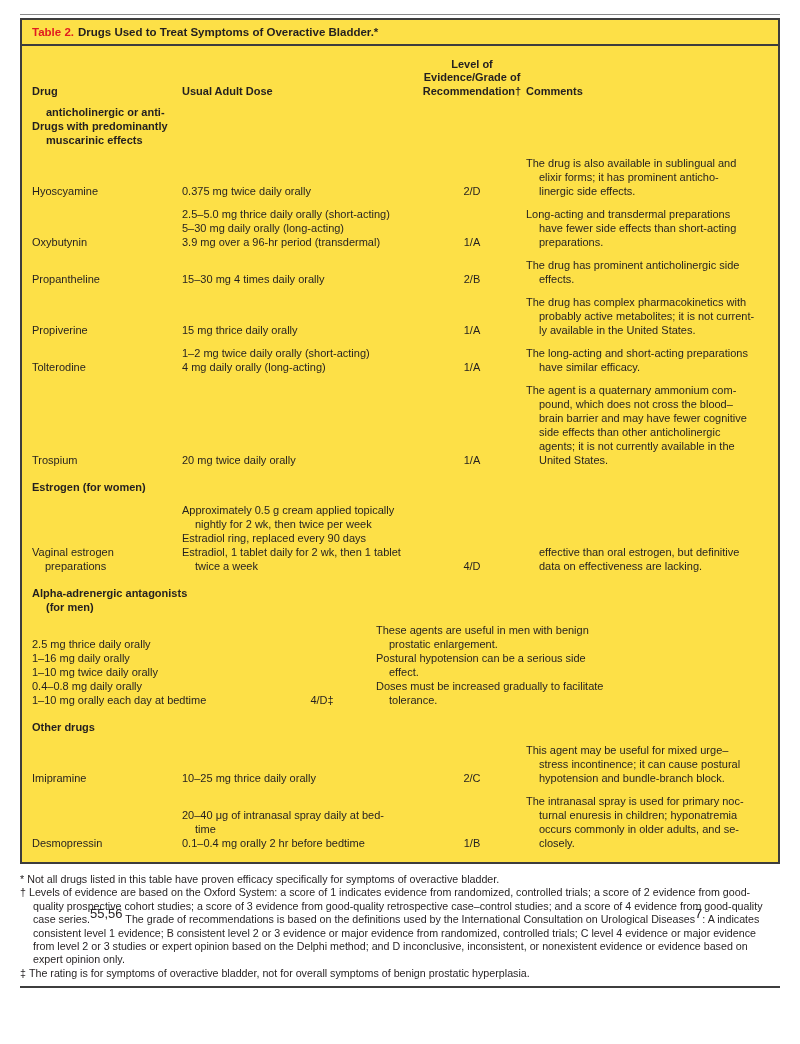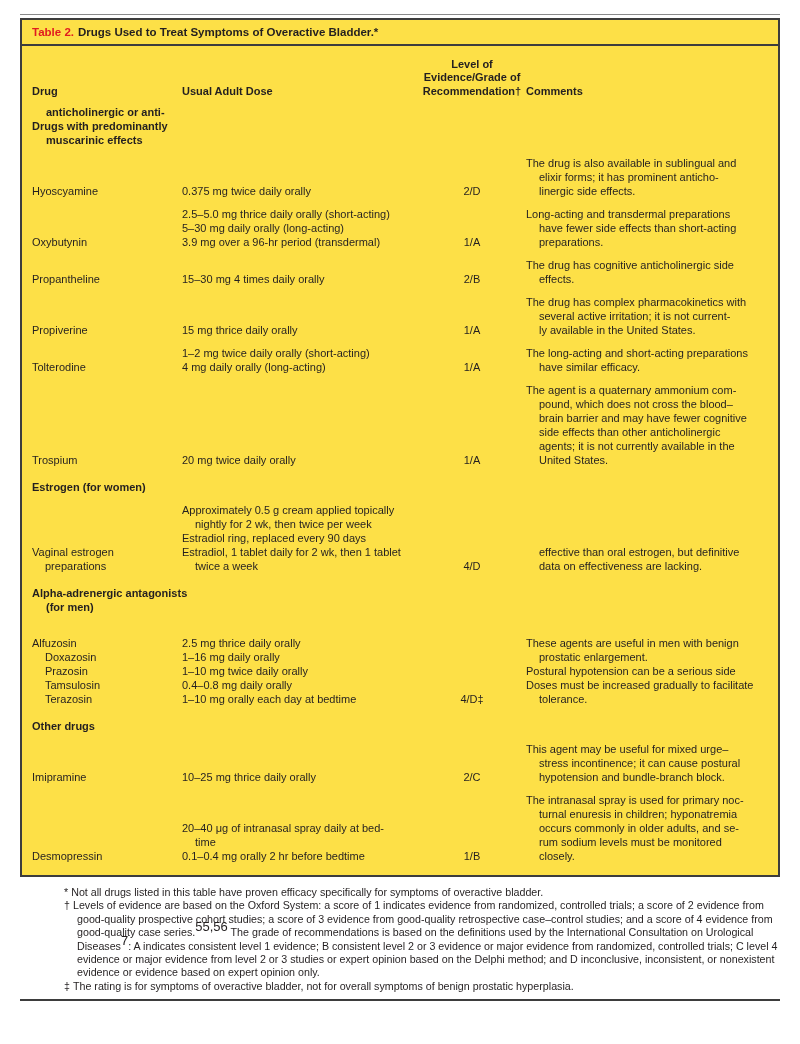--- a/index.html
+++ b/index.html
@@ -62,21 +62,20 @@
   }
   .para { }
   .ln { white-space: nowrap; }
   .ln.cont { padding-left: 13px; }
   .section-header .ln.cont { padding-left: 14px; }
 
   .footnotes {
     margin-top: 9px;
     font-size: 10.7px;
     line-height: 13.4px;
-    margin-left: 44px;
   }
   .footnote {
     padding-left: 13px;
     text-indent: -13px;
   }
   .footnote .fn-marker { margin-right: 3px; }
   sup { font-size: 13px; vertical-align: super; line-height: 0; }
 
   .bottom-rule { height: 2px; background: #3d3d3d; margin-top: 6px; }
 </style>
@@ -167,41 +166,41 @@
               </div>
             </div>
             <div class="col col-dose">
               <div class="para">
                 <div class="ln">15–30 mg 4 times daily orally</div>
               </div>
             </div>
             <div class="col col-level">2/B</div>
             <div class="col col-comments">
               <div class="para">
-                <div class="ln">The drug has cognitive anticholinergic side</div>
+                <div class="ln">The drug has prominent anticholinergic side</div>
                 <div class="ln cont">effects.</div>
               </div>
             </div>
           </div>
           <div class="row">
             <div class="col col-drug">
               <div class="para">
                 <div class="ln">Propiverine</div>
               </div>
             </div>
             <div class="col col-dose">
               <div class="para">
                 <div class="ln">15 mg thrice daily orally</div>
               </div>
             </div>
             <div class="col col-level">1/A</div>
             <div class="col col-comments">
               <div class="para">
                 <div class="ln">The drug has complex pharmacokinetics with</div>
-                <div class="ln cont">several active irritation; it is not current-</div>
+                <div class="ln cont">probably active metabolites; it is not current-</div>
                 <div class="ln cont">ly available in the United States.</div>
               </div>
             </div>
           </div>
           <div class="row">
             <div class="col col-drug">
               <div class="para">
                 <div class="ln">Tolterodine</div>
               </div>
             </div>
@@ -277,29 +276,20 @@
               </div>
             </div>
           </div>
           <div class="section-header">
             <div class="para">
               <div class="ln">Alpha-adrenergic antagonists</div>
               <div class="ln cont">(for men)</div>
             </div>
           </div>
           <div class="row">
-            <div class="col col-drug">
-              <div class="para">
-                <div class="ln">Alfuzosin</div>
-                <div class="ln cont">Doxazosin</div>
-                <div class="ln cont">Prazosin</div>
-                <div class="ln cont">Tamsulosin</div>
-                <div class="ln cont">Terazosin</div>
-              </div>
-            </div>
             <div class="col col-dose">
               <div class="para">
                 <div class="ln">2.5 mg thrice daily orally</div>
               </div>
               <div class="para">
                 <div class="ln">1–16 mg daily orally</div>
               </div>
               <div class="para">
                 <div class="ln">1–10 mg twice daily orally</div>
               </div>
@@ -311,20 +301,21 @@
               </div>
             </div>
             <div class="col col-level">4/D‡</div>
             <div class="col col-comments">
               <div class="para">
                 <div class="ln">These agents are useful in men with benign</div>
                 <div class="ln cont">prostatic enlargement.</div>
               </div>
               <div class="para">
                 <div class="ln">Postural hypotension can be a serious side</div>
+                <div class="ln cont">effect.</div>
               </div>
               <div class="para">
                 <div class="ln">Doses must be increased gradually to facilitate</div>
                 <div class="ln cont">tolerance.</div>
               </div>
             </div>
           </div>
           <div class="section-header">
             <div class="para">
               <div class="ln">Other drugs</div>
@@ -364,21 +355,20 @@
               <div class="para">
                 <div class="ln">0.1–0.4 mg orally 2 hr before bedtime</div>
               </div>
             </div>
             <div class="col col-level">1/B</div>
             <div class="col col-comments">
               <div class="para">
                 <div class="ln">The intranasal spray is used for primary noc-</div>
                 <div class="ln cont">turnal enuresis in children; hyponatremia</div>
                 <div class="ln cont">occurs commonly in older adults, and se-</div>
-                <div class="ln cont">rum sodium levels must be monitored</div>
                 <div class="ln cont">closely.</div>
               </div>
             </div>
           </div>
         </div>
 
     </div>
   </div>
 
   <div class="footnotes" id="footnotes">

